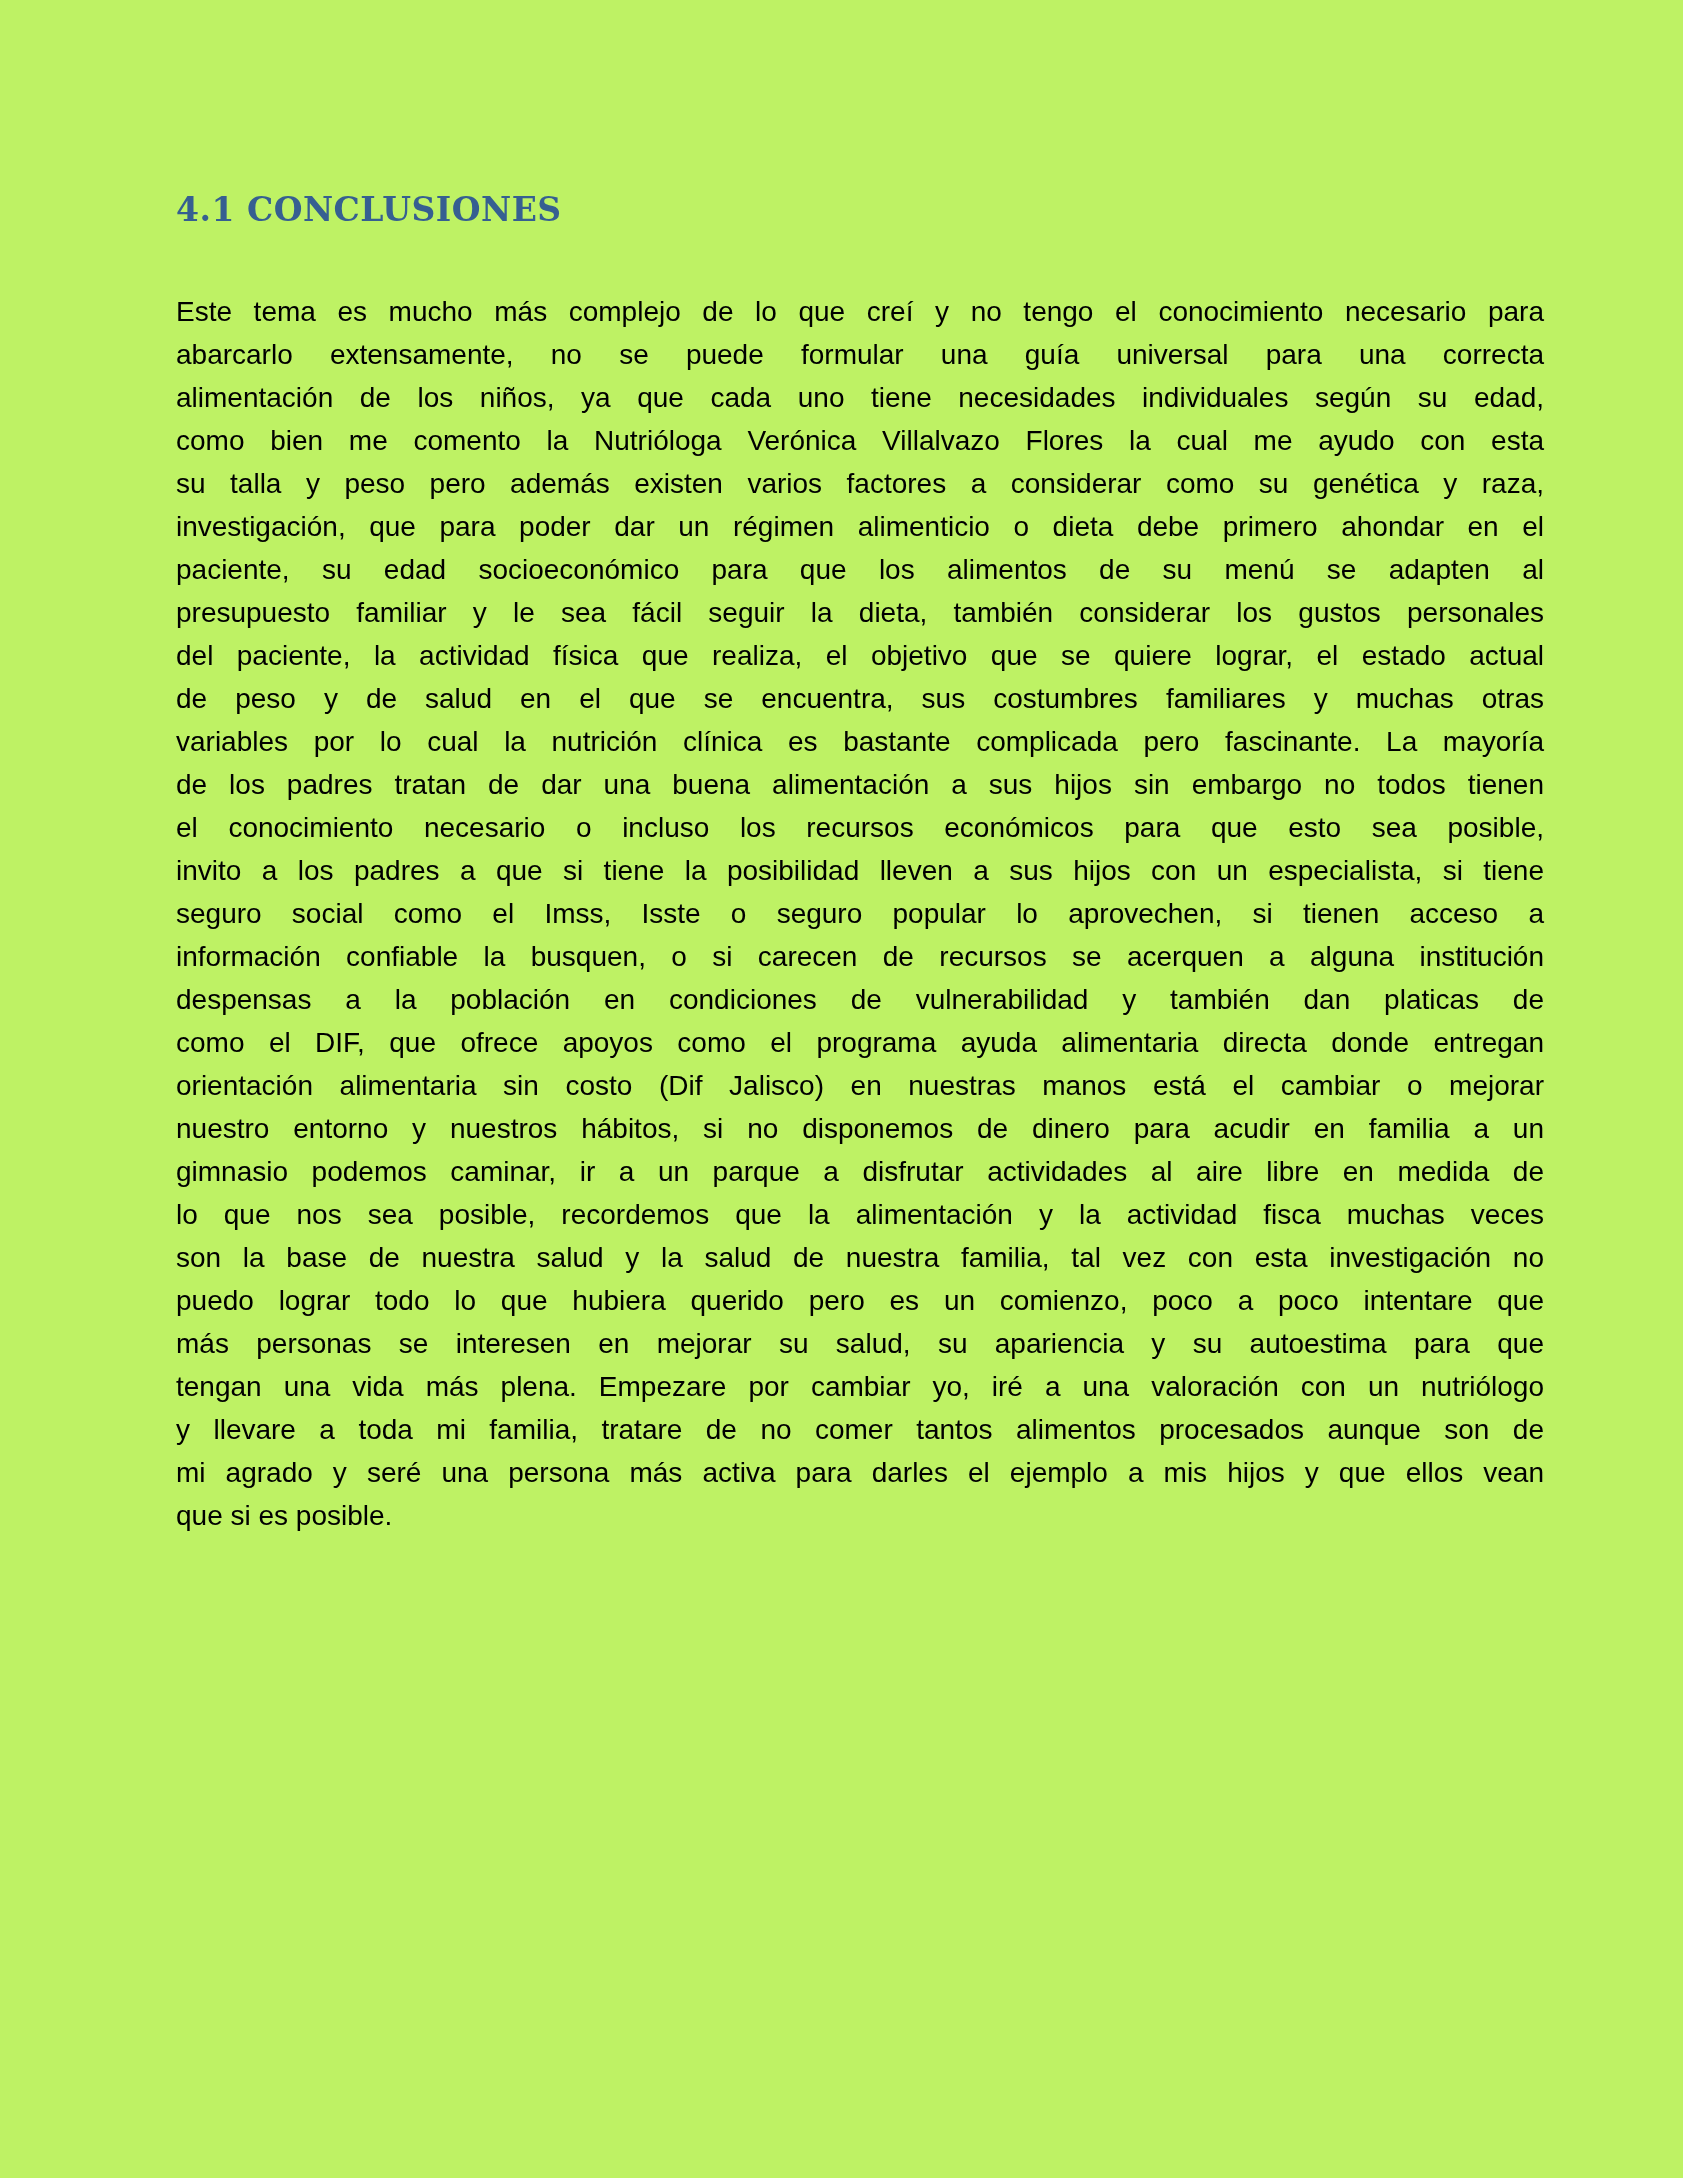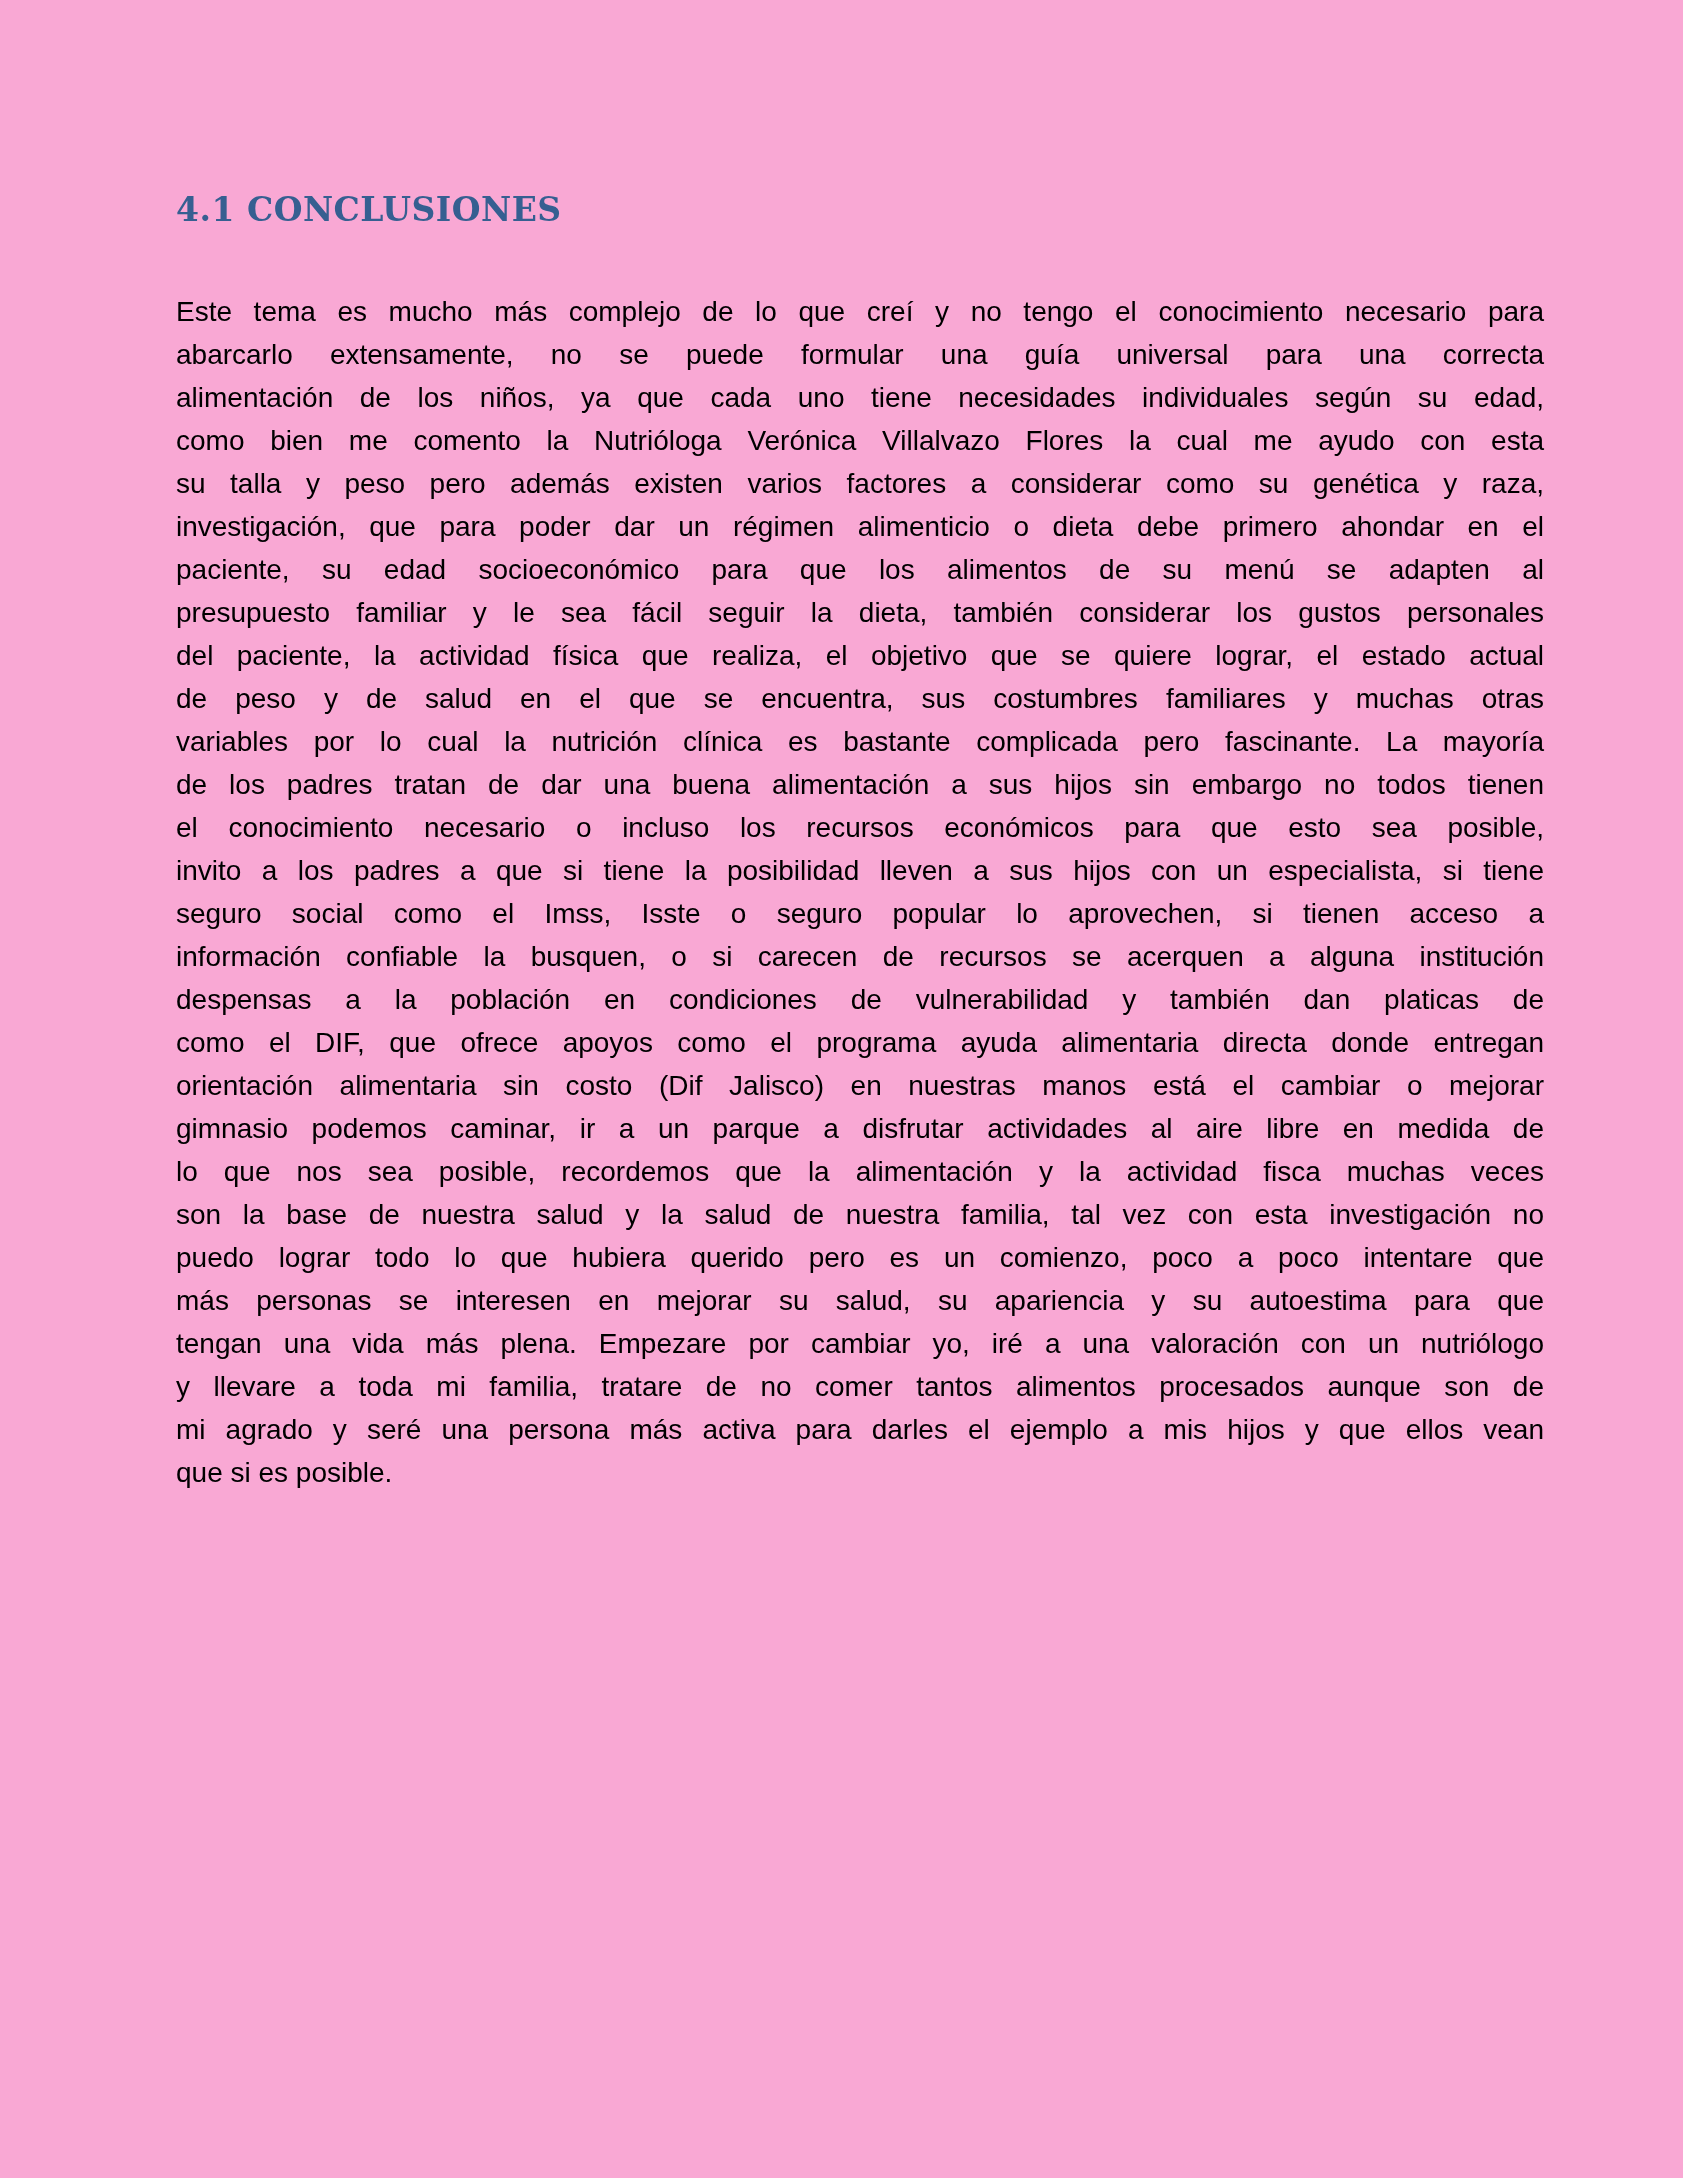--- a/index.html
+++ b/index.html
@@ -4,21 +4,21 @@
 <style>
   html, body {
     margin: 0;
     padding: 0;
     background: #ffffff;
   }
   .page {
     position: relative;
     width: 1683px;
     height: 2178px;
-    background: #f9a8d4;
+    background: #bef264;
     box-sizing: border-box;
     padding: 190px 139px 0 176px;
     overflow: hidden;
     font-family: "Liberation Sans", sans-serif;
   }
   .heading {
     margin: 0;
     font-family: "DejaVu Serif", serif;
     font-weight: bold;
     font-size: 33px;
@@ -58,20 +58,21 @@
       <div class="line">de peso y de salud en el que se encuentra, sus costumbres familiares y muchas otras</div>
       <div class="line">variables por lo cual la nutrición clínica es bastante complicada pero fascinante. La mayoría</div>
       <div class="line">de los padres tratan de dar una buena alimentación a sus hijos sin embargo no todos tienen</div>
       <div class="line">el conocimiento necesario o incluso los recursos económicos para que esto sea posible,</div>
       <div class="line">invito a los padres a que si tiene la posibilidad lleven a sus hijos con un especialista, si tiene</div>
       <div class="line">seguro social como el Imss, Isste o seguro popular lo aprovechen, si tienen acceso a</div>
       <div class="line">información confiable la busquen, o si carecen de recursos se acerquen a alguna institución</div>
       <div class="line">despensas a la población en condiciones de vulnerabilidad y también dan platicas de</div>
       <div class="line">como el DIF, que ofrece apoyos como el programa ayuda alimentaria directa donde entregan</div>
       <div class="line">orientación alimentaria sin costo (Dif Jalisco) en nuestras manos está el cambiar o mejorar</div>
+      <div class="line">nuestro entorno y nuestros hábitos, si no disponemos de dinero para acudir en familia a un</div>
       <div class="line">gimnasio podemos caminar, ir a un parque a disfrutar actividades al aire libre en medida de</div>
       <div class="line">lo que nos sea posible, recordemos que la alimentación y la actividad fisca muchas veces</div>
       <div class="line">son la base de nuestra salud y la salud de nuestra familia, tal vez con esta investigación no</div>
       <div class="line">puedo lograr todo lo que hubiera querido pero es un comienzo, poco a poco intentare que</div>
       <div class="line">más personas se interesen en mejorar su salud, su apariencia y su autoestima para que</div>
       <div class="line">tengan una vida más plena. Empezare por cambiar yo, iré a una valoración con un nutriólogo</div>
       <div class="line">y llevare a toda mi familia, tratare de no comer tantos alimentos procesados aunque son de</div>
       <div class="line">mi agrado y seré una persona más activa para darles el ejemplo a mis hijos y que ellos vean</div>
       <div class="line last">que si es posible.</div>
     </div>

